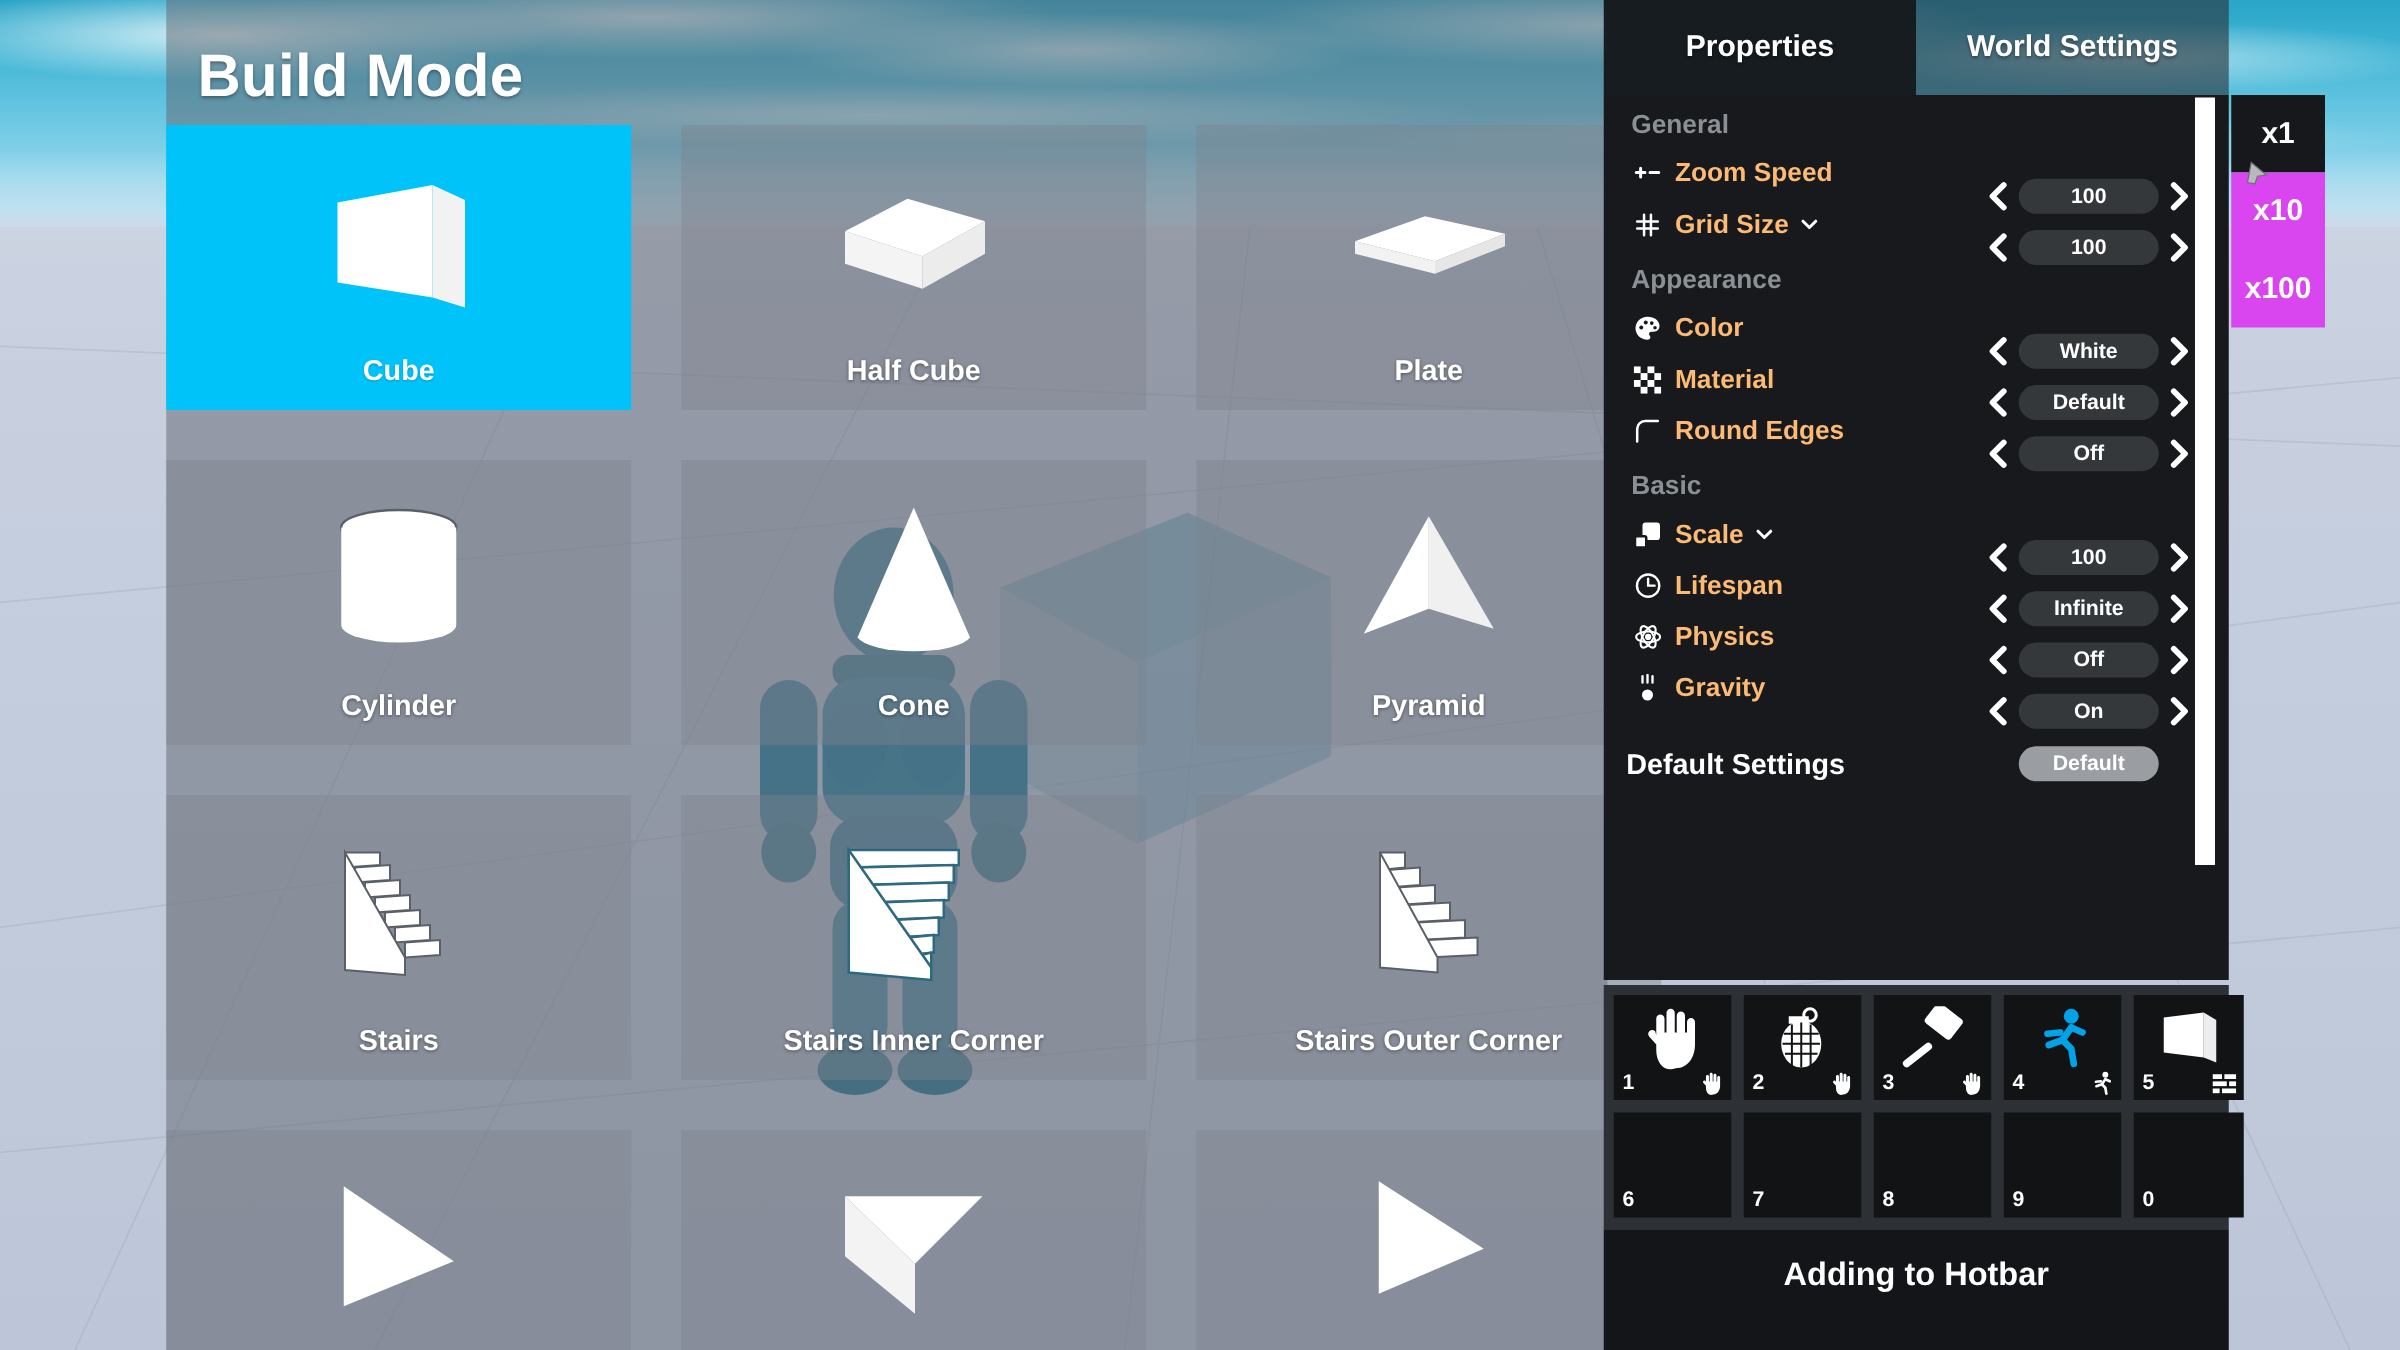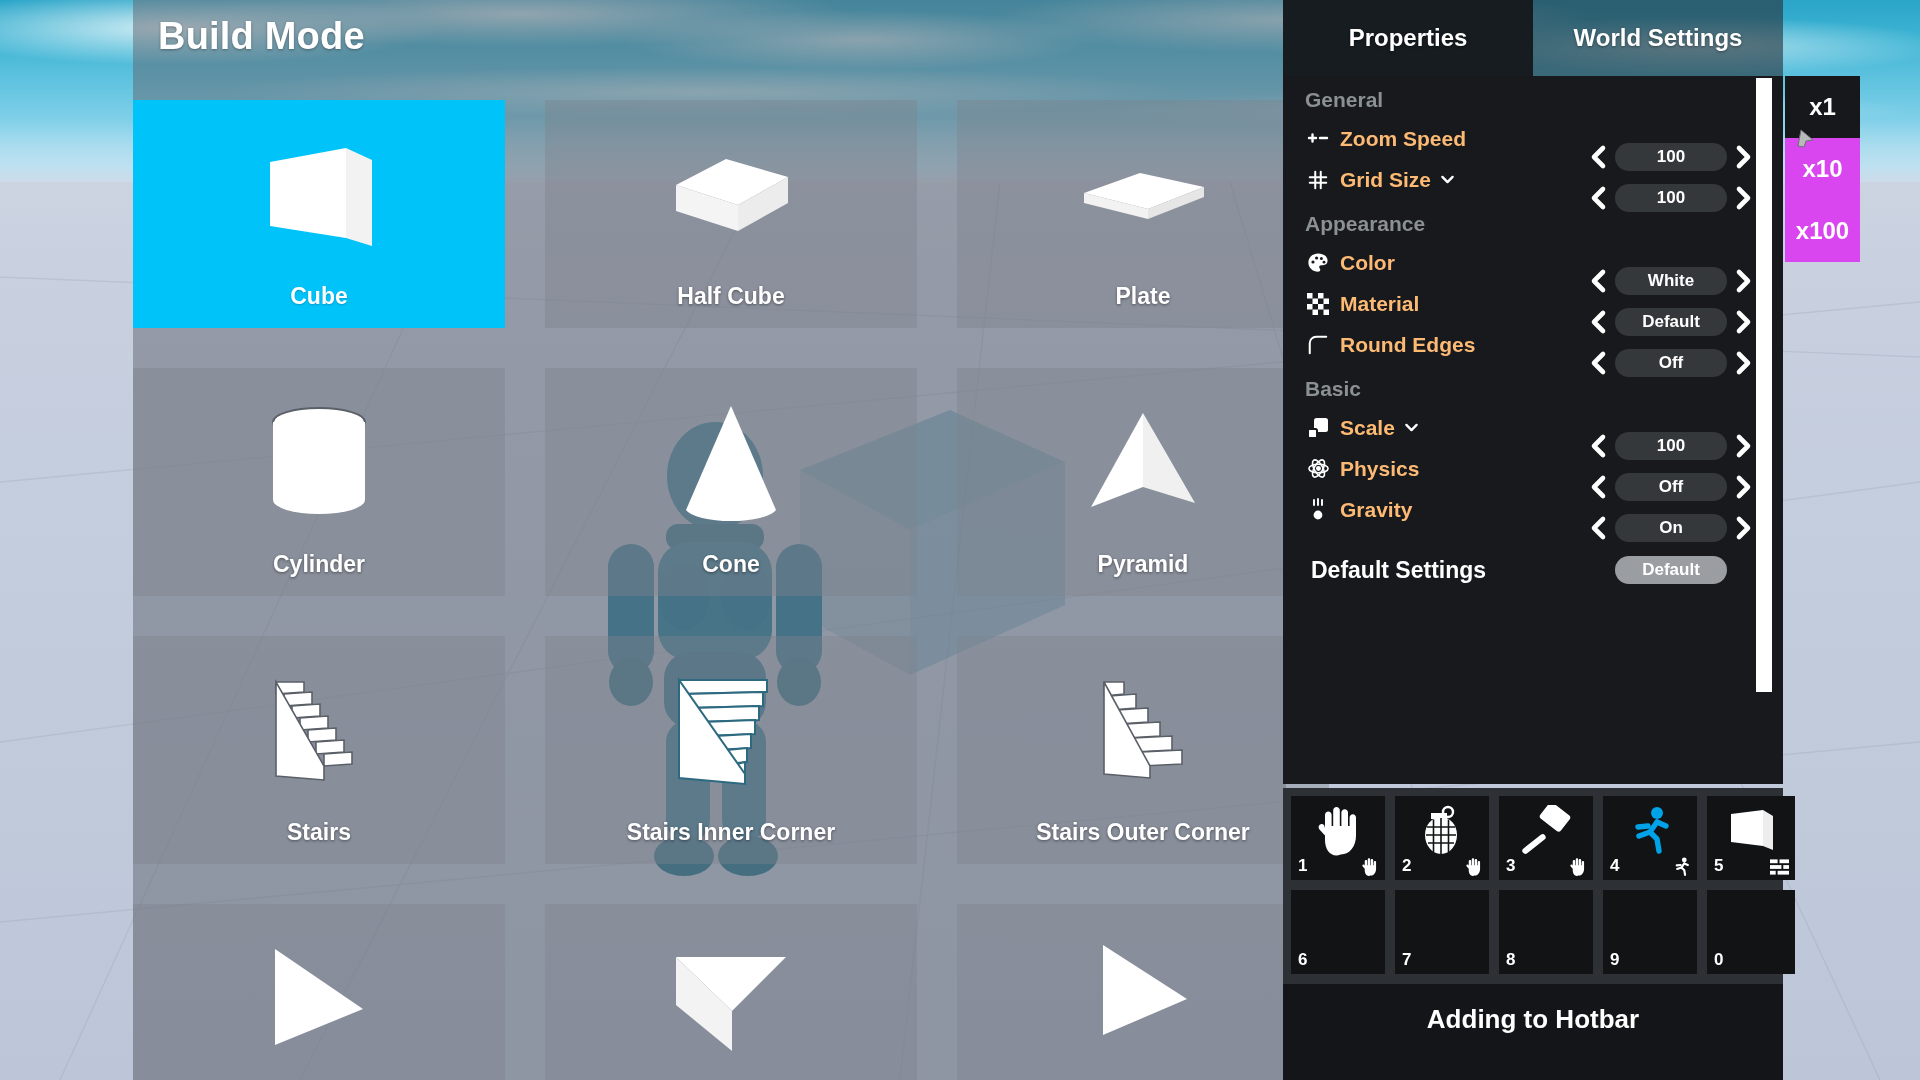--- a/index.html
+++ b/index.html
@@ -42,22 +42,22 @@
 
   
   .avatar { position: absolute; left: 580px; top: 420px; width: 270px; height: 470px; }
 
   
   .build-panel {
     position: absolute; left: 133px; top: 0; width: 1153px; height: 1080px;
     background: rgba(96,100,110,.50);
   }
   .build-title {
-    position: absolute; left: 25px; top: 15px;
-    font-size: 38px; font-weight: bold; color: #ffffff;
+    position: absolute; left: 25px; top: 34px;
+    font-size: 48px; font-weight: bold; color: #ffffff;
     letter-spacing: .2px;
     text-shadow: 0 1px 3px rgba(0,0,0,.35);
   }
   .build-grid {
     position: absolute; left: 0px; top: 100px; width: 1153px;
     display: grid;
     grid-template-columns: repeat(3, 372px);
     column-gap: 6px;
     row-gap: 16px;
     padding-left: 0px;
@@ -129,21 +129,21 @@
     color: #ffffff; cursor: pointer; flex: none;
   }
   .value-pill {
     width: 112px; height: 28px; border-radius: 14px;
     background: #35383b;
     display: flex; align-items: center; justify-content: center;
     font-size: 17px; font-weight: bold; color: #ffffff;
     cursor: pointer;
   }
   .default-row {
-    display: flex; align-items: center; height: 52px; padding-left: 28px; margin-top: 14px;
+    display: flex; align-items: center; height: 52px; padding-left: 18px; margin-top: 14px;
   }
   .default-label { font-size: 23px; font-weight: bold; color: #ffffff; }
   .default-pill {
     margin-left: auto; margin-right: 56px;
     width: 112px; height: 28px; border-radius: 14px;
     background: #9a9da1;
     display: flex; align-items: center; justify-content: center;
     font-size: 17px; font-weight: bold; color: #ffffff;
     cursor: pointer;
   }
@@ -541,20 +541,42 @@
             <div class="value-pill">100</div>
             <span class="arrow-btn">
               <svg width="22" height="28" viewBox="0 0 22 28" fill="none" stroke="currentColor" stroke-width="4.6" stroke-linecap="round" stroke-linejoin="round">
                 <path d="M6 5l9 9-9 9"></path>
               </svg>
             </span>
           </div>
         </div>
         <div class="prop-row">
           <span class="prop-icon">
+            <svg width="23" height="23" viewBox="0 0 24 24" fill="none" stroke="currentColor" stroke-width="2">
+              <circle cx="12" cy="12" r="9.3"></circle>
+              <path d="M12 6.3V12h5.4" stroke-linecap="round"></path>
+            </svg>
+          </span>
+          <span class="prop-name">Lifespan</span>
+          <div class="prop-ctl">
+            <span class="arrow-btn">
+              <svg width="22" height="28" viewBox="0 0 22 28" fill="none" stroke="currentColor" stroke-width="4.6" stroke-linecap="round" stroke-linejoin="round">
+                <path d="M16 5L7 14l9 9"></path>
+              </svg>
+            </span>
+            <div class="value-pill">Infinite</div>
+            <span class="arrow-btn">
+              <svg width="22" height="28" viewBox="0 0 22 28" fill="none" stroke="currentColor" stroke-width="4.6" stroke-linecap="round" stroke-linejoin="round">
+                <path d="M6 5l9 9-9 9"></path>
+              </svg>
+            </span>
+          </div>
+        </div>
+        <div class="prop-row">
+          <span class="prop-icon">
             <svg width="23" height="23" viewBox="0 0 24 24" fill="none" stroke="currentColor" stroke-width="1.7">
               <circle cx="12" cy="12" r="2.6" fill="currentColor" stroke="none"></circle>
               <ellipse cx="12" cy="12" rx="10" ry="4.4"></ellipse>
               <ellipse cx="12" cy="12" rx="10" ry="4.4" transform="rotate(60 12 12)"></ellipse>
               <ellipse cx="12" cy="12" rx="10" ry="4.4" transform="rotate(120 12 12)"></ellipse>
             </svg>
           </span>
           <span class="prop-name">Physics</span>
           <div class="prop-ctl">
             <span class="arrow-btn">

